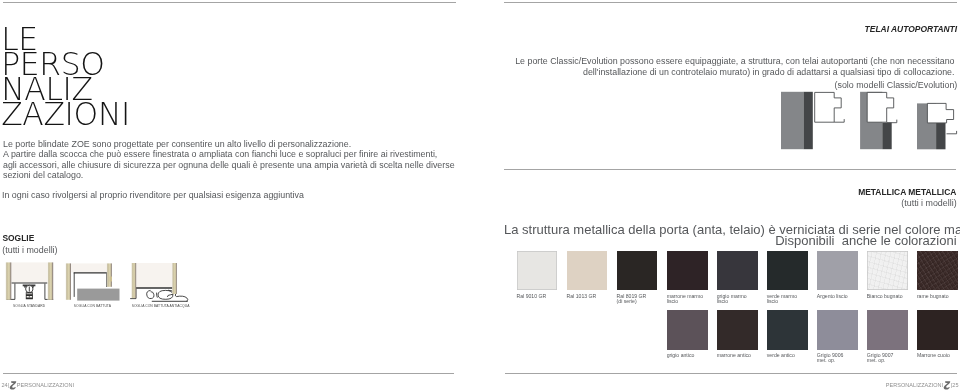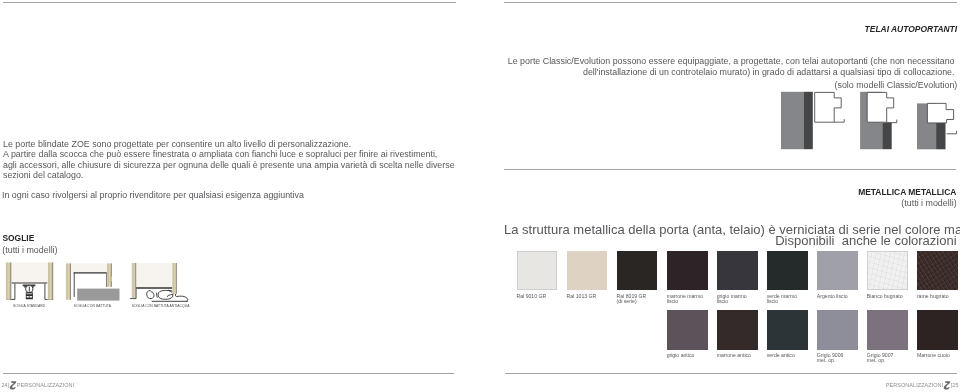--- a/index.html
+++ b/index.html
@@ -44,20 +44,24 @@
   .zlogo svg{display:block;}
 </style>
 </head>
 <body>
 
 <div class="page">
 
   <div class="rule" style="left:3px;top:1.6px;width:453px;"></div>
   <div class="rule" style="left:504px;top:1.6px;width:453px;"></div>
 
+  <div class="big-title">LE
+PERSO
+NALIZ
+ZAZIONI</div>
 
   <div class="body-text" style="left:3px;top:139px;">Le porte blindate ZOE sono progettate per consentire un alto livello di personalizzazione.
 A partire dalla scocca che può essere finestrata o ampliata con fianchi luce e sopraluci per finire ai rivestimenti,
 agli accessori, alle chiusure di sicurezza per ognuna delle quali è presente una ampia varietà di scelta nelle diverse
 sezioni del catalogo.</div>
 
   <div class="body-text" style="left:2px;top:190px;">In ogni caso rivolgersi al proprio rivenditore per qualsiasi esigenza aggiuntiva</div>
 
   <div class="sec-title" style="left:2.4px;top:233.4px;">SOGLIE</div>
   <div class="sec-sub" style="left:2.3px;top:244.5px;">(tutti i modelli)</div>
@@ -126,21 +130,21 @@
 
     <text class="sog-cap-t" x="13.1" y="307.2">SOGLIA STANDARD</text>
     <text class="sog-cap-t" x="73.8" y="307.2">SOGLIA CON BATTUTA</text>
     <text class="sog-cap-t" x="131.7" y="307.2">SOGLIA CON BATTUTA ANTIACQUA</text>
   </svg>
 
 
   <div class="sec-title" style="right:2.9px;top:24.2px;font-style:italic;">TELAI AUTOPORTANTI</div>
   <div class="sec-sub" style="right:2.7px;top:35.6px;margin-top:44px;">(solo modelli Classic/Evolution)</div>
 
-  <div class="body-text" style="left:504px;top:56.4px;width:450.5px;text-align:right;">Le porte Classic/Evolution possono essere equipaggiate, a progettate, con telai autoportanti (che non necessitano
+  <div class="body-text" style="left:504px;top:56.4px;width:450.5px;text-align:right;">Le porte Classic/Evolution possono essere equipaggiate, a struttura, con telai autoportanti (che non necessitano
 dell'installazione di un controtelaio murato) in grado di adattarsi a qualsiasi tipo di collocazione.</div>
 
   <svg id="telai-figures" width="200" height="64" viewBox="778 88 200 64" style="position:absolute;left:778px;top:88px;overflow:visible;">
     <g>
       <rect x="781" y="91.8" width="22.5" height="57.4" fill="#848689"></rect>
       <rect x="803.5" y="91.8" width="9.3" height="57.4" fill="#444648"></rect>
       <path d="M814.7 92.4 H834.2 V97.9 H841.2 V107.9 H834.2 V122.2 H814.7 Z" fill="#ffffff" stroke="#4d4f51" stroke-width="0.9"></path>
       <path d="M834.2 122.2 H844.2 V119.1" fill="none" stroke="#4d4f51" stroke-width="0.9"></path>
     </g>
     <g>

